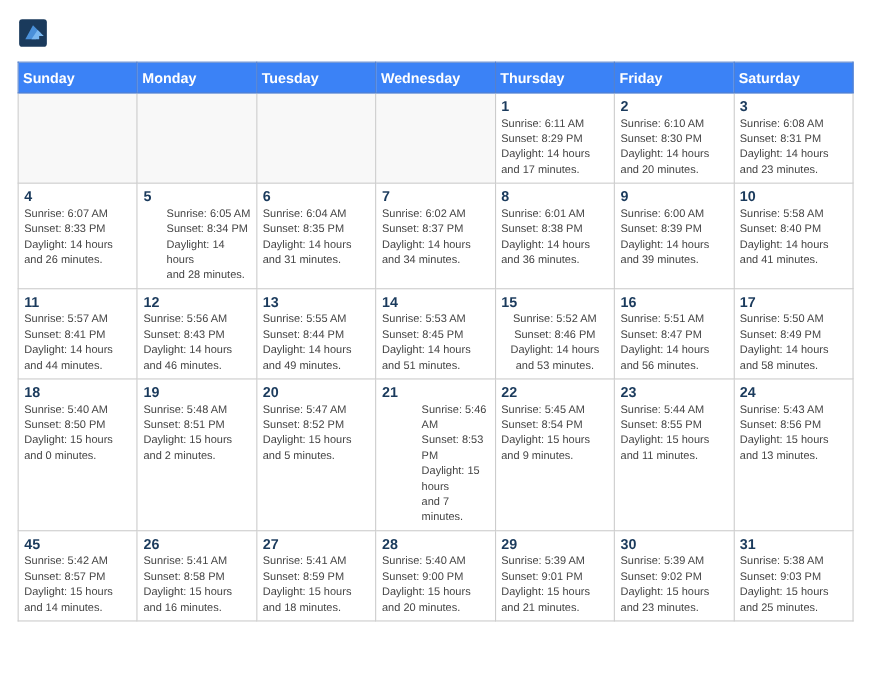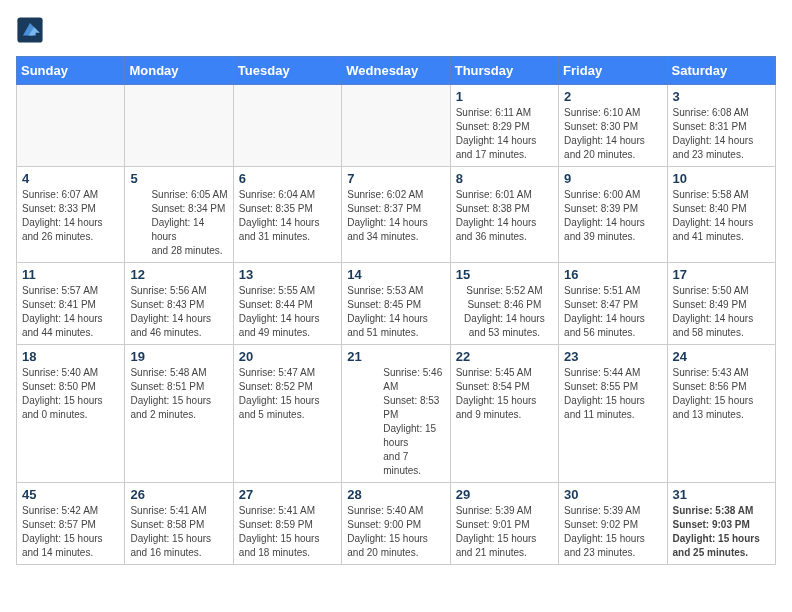--- a/index.html
+++ b/index.html
@@ -337,20 +337,20 @@
         </td>
         <td>
           <div class="day-num">30</div>
           <div class="day-info" style="white-space: pre-line;">Sunrise: 5:39 AM
 Sunset: 9:02 PM
 Daylight: 15 hours
 and 23 minutes.</div>
         </td>
         <td>
           <div class="day-num">31</div>
-          <div class="day-info" style="white-space: pre-line; font-weight: bold;">Sunrise: 5:38 AM
+          <div class="day-info" style="white-space: pre-line;">Sunrise: 5:38 AM
 Sunset: 9:03 PM
 Daylight: 15 hours
 and 25 minutes.</div>
         </td>
       </tr>
     </tbody>
 </table>
 
 </body></html>

